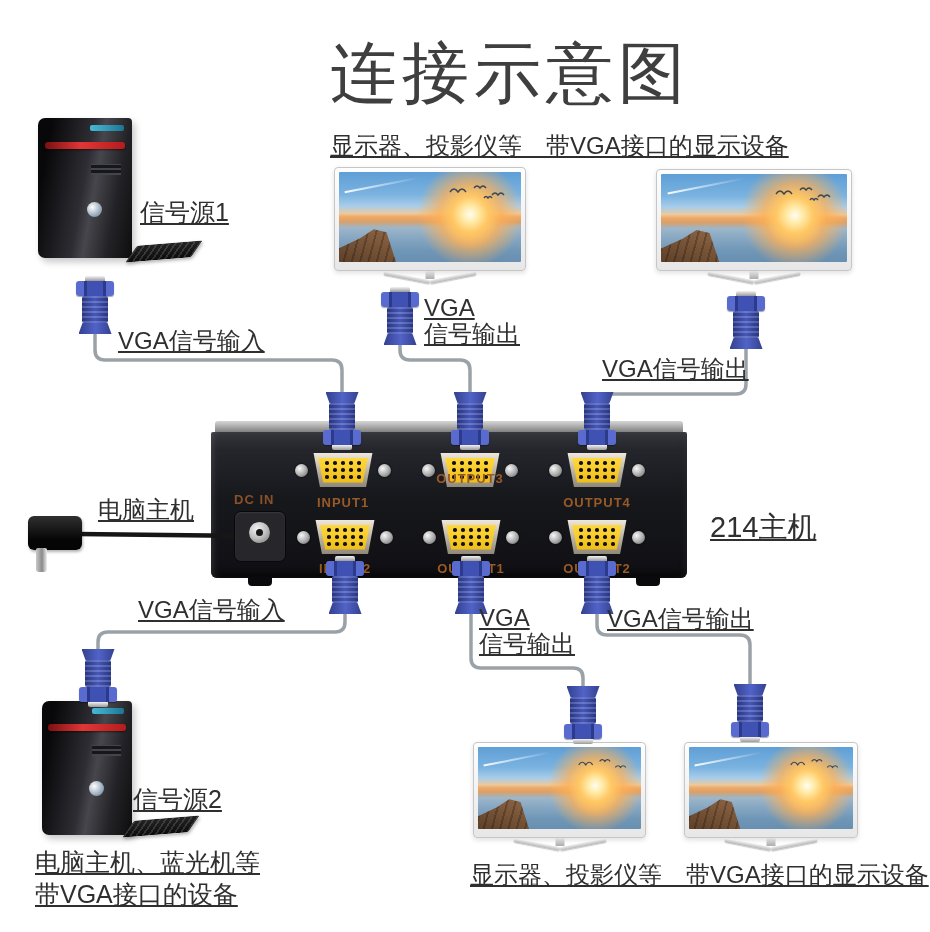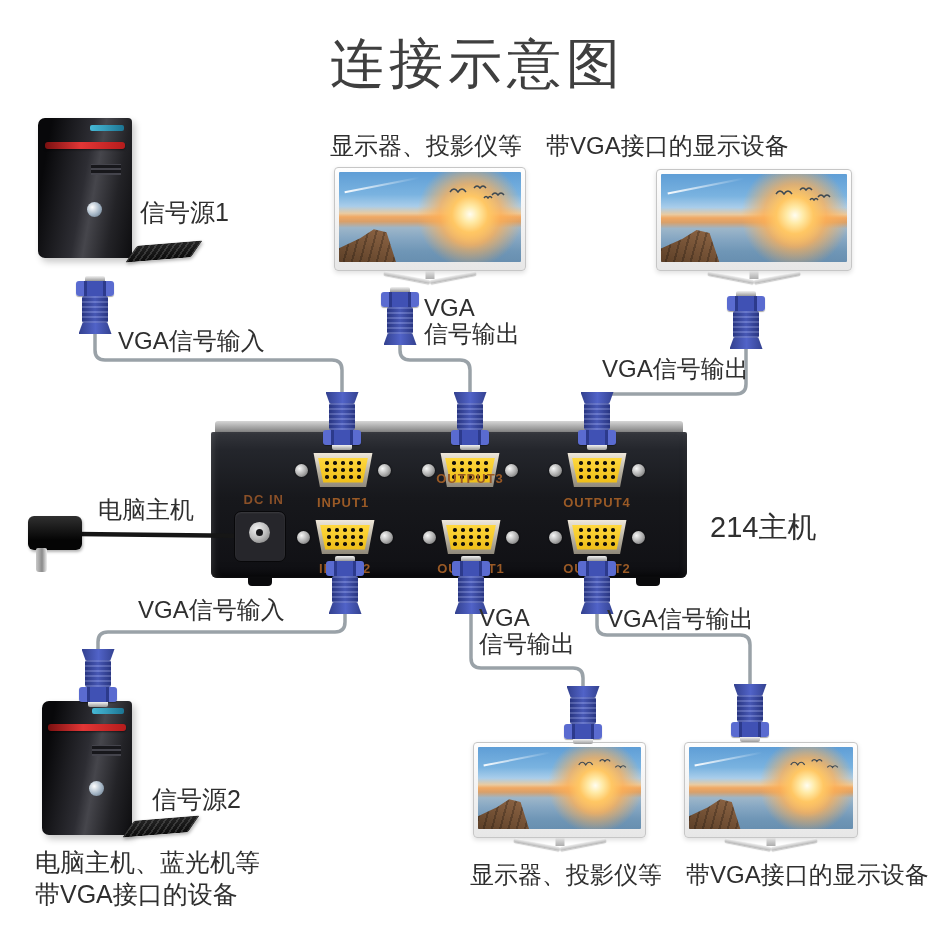--- a/index.html
+++ b/index.html
@@ -1,21 +1,21 @@
 <!DOCTYPE html>
 <html><head>
 <meta charset="utf-8">
 <style>
   html,body { margin:0; padding:0; background:#fff; }
   .canvas { position:relative; width:930px; height:932px; background:#ffffff; overflow:hidden;
             font-family:"Liberation Sans","DejaVu Sans",sans-serif; color:#2e2e2e; }
 
   
-  .title { position:absolute; font-size:54px; letter-spacing:5px; color:#3f3f3f; z-index:6; white-space:nowrap; }
-  .lbl { position:absolute; font-size:24px; line-height:26px; color:#2f2f2f; z-index:6; white-space:nowrap; }
+  .title { position:absolute; font-size:67px; letter-spacing:5px; color:#3f3f3f; z-index:6; white-space:nowrap; }
+  .lbl { position:absolute; font-size:24px; line-height:26px; color:#2f2f2f; z-index:6; white-space:nowrap;text-decoration:underline; }
   .lbl.big { font-size:29px; }
   .lbl.mid { font-size:25px; }
 
   
   .sw-top { position:absolute; left:215px; top:421px; width:468px; height:13px; z-index:2;
             background:linear-gradient(180deg,#d6d6d6,#9a9a9a 60%,#707070); border-radius:3px 3px 0 0; }
   .sw-body { position:absolute; left:211px; top:432px; width:476px; height:146px; z-index:2;
              background:linear-gradient(180deg,#34363c 0%,#24262c 12%,#17181c 45%,#101014 100%);
              border-radius:2px 2px 6px 6px;
              box-shadow: inset 5px 0 9px -5px rgba(210,210,210,.28), inset -5px 0 9px -5px rgba(120,120,120,.2), inset 0 -10px 12px -8px #000; }
@@ -124,21 +124,21 @@
       <path d="M471 610 V658 Q471 668 481 668 H573 Q583 668 583 678 V692"></path>
       <path d="M597 610 V625 Q597 635 607 635 H740 Q750 635 750 645 V690"></path>
     </g>
     <path d="M78 534 L253 536" stroke="#161616" stroke-width="4.5" stroke-linecap="round" fill="none"></path>
   </svg>
 
   <div class="title" style="left:330px;top:28px">连接示意图</div>
   <div class="lbl" style="left:330px;top:133px">显示器、投影仪等　带VGA接口的显示设备</div>
   <div class="lbl" style="left:470px;top:862px">显示器、投影仪等　带VGA接口的显示设备</div>
   <div class="lbl mid" style="left:140px;top:199px">信号源1</div>
-  <div class="lbl mid" style="left:152px;top:786px">信号源2</div>
+  <div class="lbl mid" style="left:133px;top:786px">信号源2</div>
   <div class="lbl mid" style="left:35px;top:849px">电脑主机、蓝光机等</div>
   <div class="lbl mid" style="left:35px;top:881px">带VGA接口的设备</div>
   <div class="lbl big" style="left:710px;top:514px">214主机</div>
   <div class="lbl" style="left:98px;top:497px">电脑主机</div>
 
   <div class="lbl" style="left:118px;top:328px">VGA信号输入</div>
   <div class="lbl" style="left:424px;top:295px">
     <div>VGA</div>
     <div>信号输出</div>
   </div>
@@ -148,21 +148,21 @@
     <div>VGA</div>
     <div>信号输出</div>
   </div>
   <div class="lbl" style="left:607px;top:606px">VGA信号输出</div>
 
   <div class="sw-top"></div>
   <div class="sw-body"></div>
   <div class="sw-foot" style="left:248px"></div>
   <div class="sw-foot" style="left:636px"></div>
 
-  <div class="dcin-label" style="left:234px;top:492px;width:50px;text-align:right">DC IN</div>
+  <div class="dcin-label" style="left:234px;top:492px;width:50px;text-align:left">DC IN</div>
   <div class="dc-plate">
     <div class="dc-circle">
       <div class="dc-hole"></div>
     </div>
   </div>
 
   <div class="port" style="left:295px;top:450px">
     <div class="screw"></div>
     <div class="bezel">
         <div class="dsub pins">

